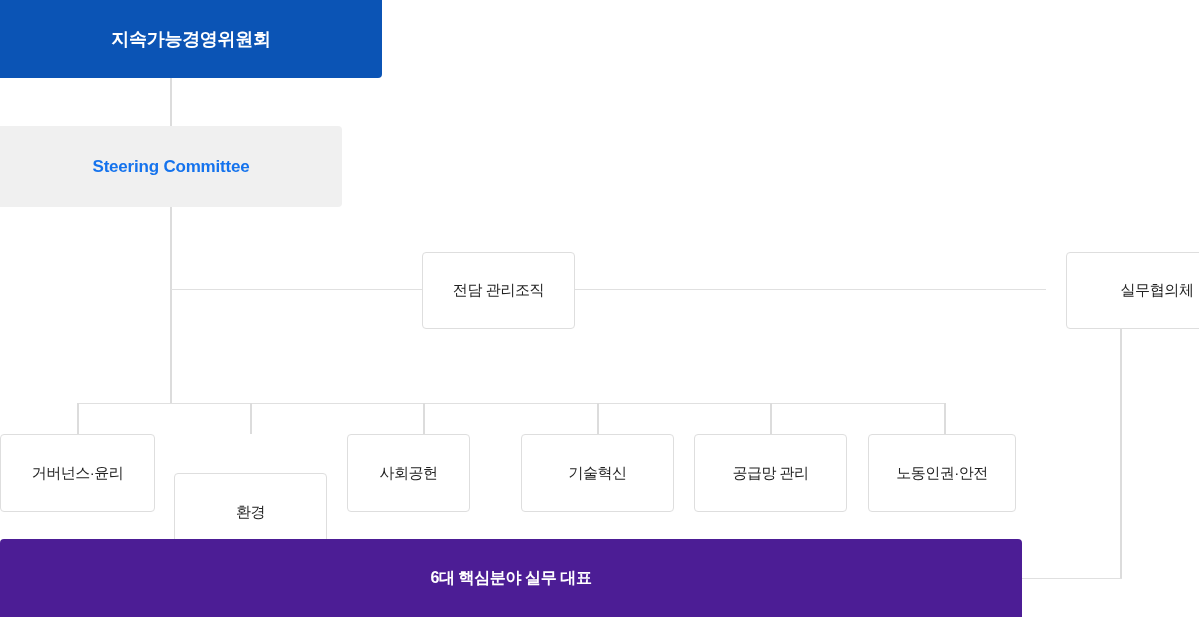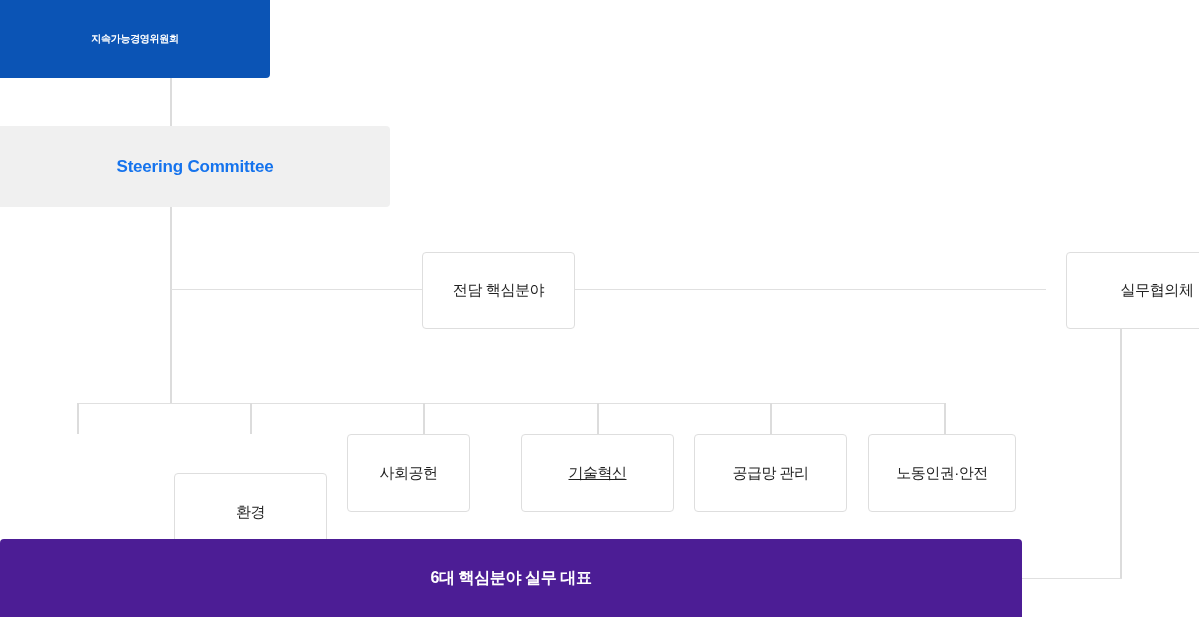--- a/index.html
+++ b/index.html
@@ -35,34 +35,34 @@
     box-sizing: border-box;
     display: flex;
     align-items: center;
     justify-content: center;
     text-align: center;
   }
 
   .node-top {
     left: 0;
     top: 0;
-    width: 270px;
+    width: 382px;
     height: 78px;
     background: #0b54b5;
     border-radius: 0 0 4px 0;
     color: #ffffff;
-    font-size: 10px;
+    font-size: 18px;
     font-weight: bold;
     letter-spacing: -0.3px;
   }
 
   .node-steering {
     left: 0;
     top: 126px;
-    width: 390px;
+    width: 342px;
     height: 81px;
     background: #f0f0f0;
     border-radius: 0 4px 4px 0;
     color: #1573ed;
     font-size: 17px;
     font-weight: bold;
     letter-spacing: -0.2px;
   }
 
   .node-mid {
@@ -130,34 +130,37 @@
 
   <div class="node node-top">
     <span>지속가능경영위원회</span>
   </div>
 
   <div class="node node-steering">
     <span>Steering Committee</span>
   </div>
 
   <div class="node node-mid node-dedicated">
-    <span>전담 핵심분야</span>
+    <span>전담 관리조직</span>
   </div>
 
   <div class="node node-mid node-council">
     <span>실무협의체</span>
   </div>
 
+  <div class="node node-field" style="left:0px; width:155px;">
+    <span>거버넌스·윤리</span>
+  </div>
   <div class="node node-field" style="left:174px; width:153px;margin-top:39px;">
     <span>환경</span>
   </div>
   <div class="node node-field" style="left:347px; width:123px;">
     <span>사회공헌</span>
   </div>
-  <div class="node node-field" style="left:521px; width:153px;text-decoration:underline;">
+  <div class="node node-field" style="left:521px; width:153px;">
     <span>기술혁신</span>
   </div>
   <div class="node node-field" style="left:694px; width:153px;">
     <span>공급망 관리</span>
   </div>
   <div class="node node-field" style="left:868px; width:148px;">
     <span>노동인권·안전</span>
   </div>
 
   <div class="node node-bottom">

